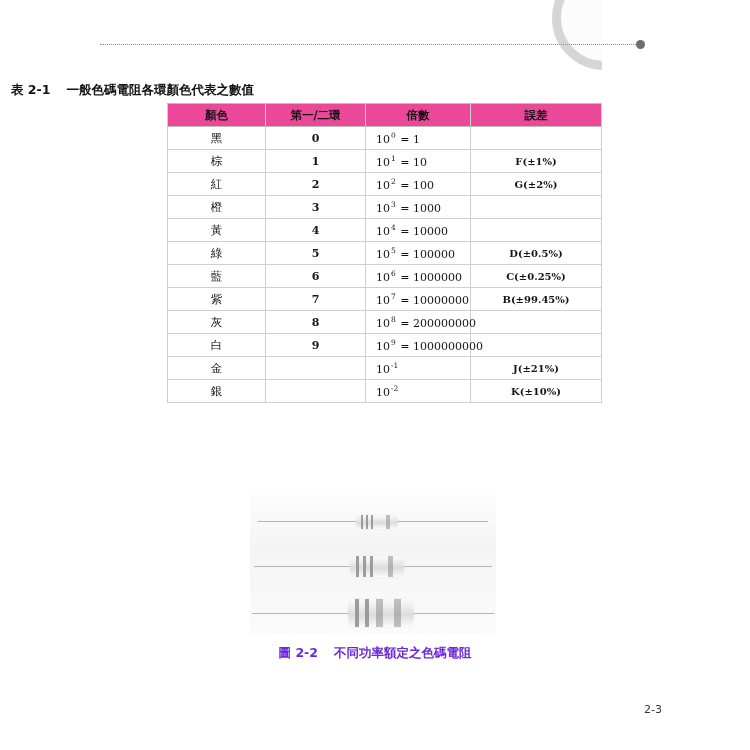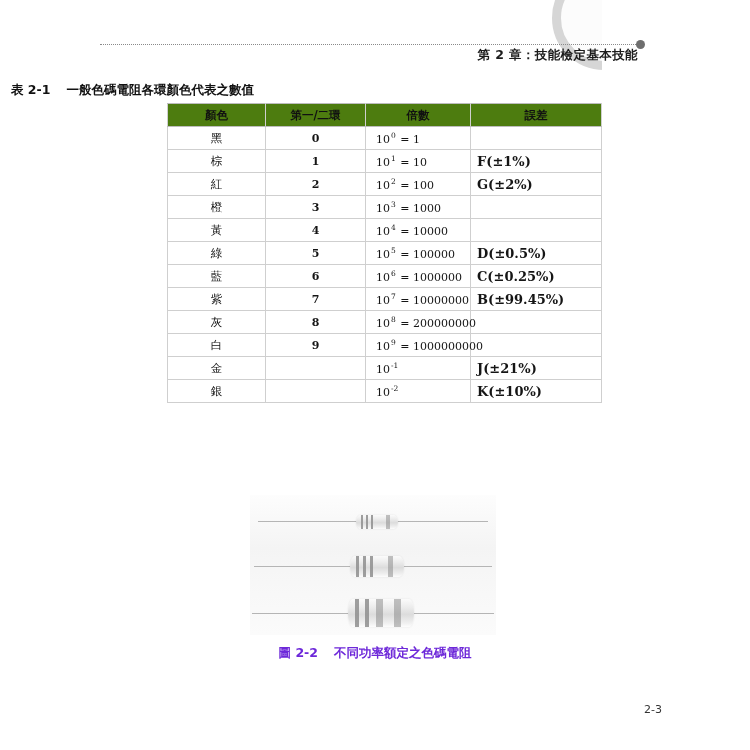--- a/index.html
+++ b/index.html
@@ -110,21 +110,21 @@
 
   #color-table th,
   #color-table td {
     border: 1px solid #cfcfcf;
     height: 23px;
     padding: 0 6px;
     box-sizing: border-box;
     vertical-align: middle;
   }
   #color-table thead th {
-    background: #4d7c0f;
+    background: #ec4899;
     font-family: "DejaVu Sans", "Liberation Sans", sans-serif;
     font-size: 11.5px;
     font-weight: bold;
     text-align: center;
     color: #111;
     border-top: 1px solid #bdbdbd;
     border-bottom: 1px solid #bdbdbd;
   }
   #color-table td.cell-color {
     text-align: center;
@@ -146,21 +146,22 @@
     color: #151515;
     white-space: nowrap;
   }
   #color-table td.cell-mult sup {
     font-size: 7.5px;
     vertical-align: super;
     margin-left: 1px;
     margin-right: 1px;
   }
   #color-table td.cell-tol {
-    font-size: 13px;
+    text-align: center;
+    font-size: 10px;
     font-weight: bold;
     color: #151515;
     white-space: nowrap;
   }
 
   
   #body-text {
     position: absolute;
     left: 113px;
     top: 384px;
@@ -249,21 +250,20 @@
 </head>
 <body>
 
 <div id="page">
 
   <div id="header">
     <div id="header-arc"></div>
     <div id="header-arc-mask"></div>
     <div id="header-rule"></div>
     <div id="header-dot"></div>
-    <div id="chapter-title">第 2 章：技能檢定基本技能</div>
   </div>
 
   <div id="table-caption">
     <span class="cap-num">表 2-1</span><span>一般色碼電阻各環顏色代表之數值</span>
   </div>
 
   <table id="color-table">
     <colgroup>
       <col class="c-color">
         <col class="c-digit">

